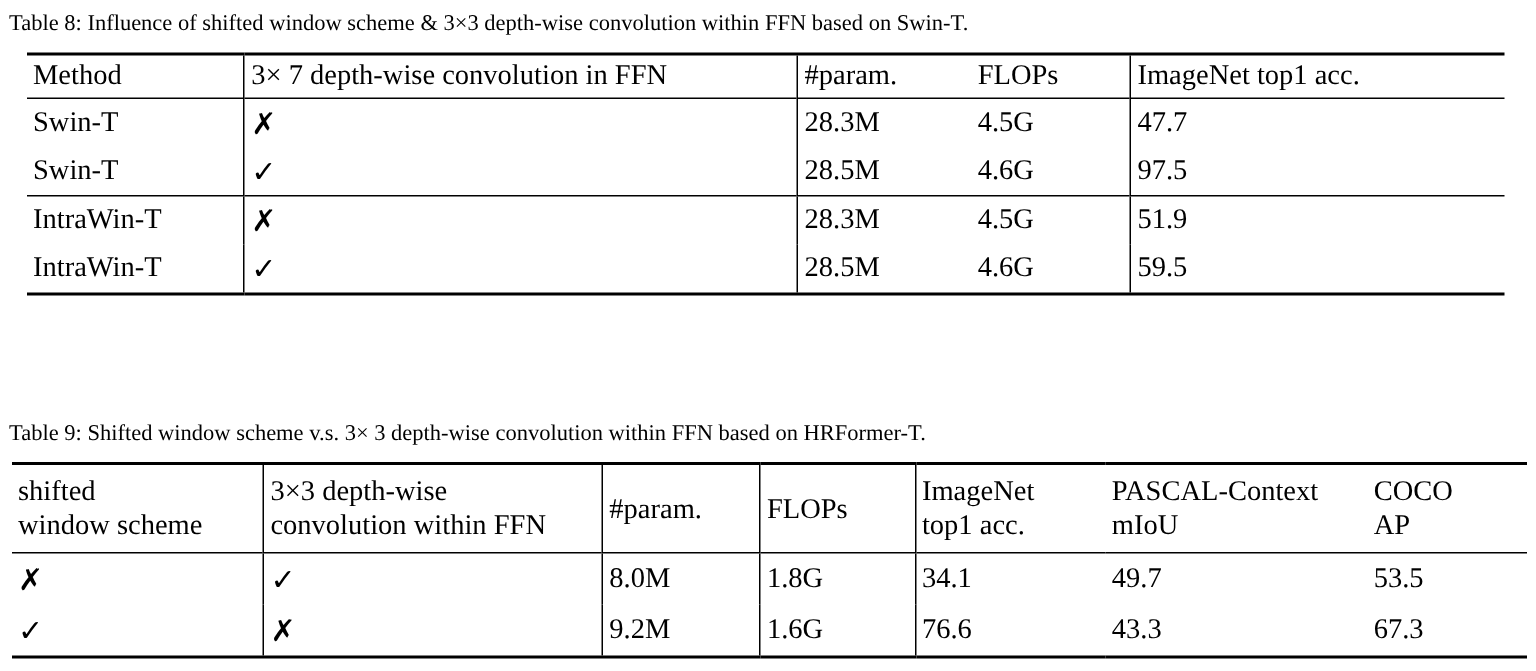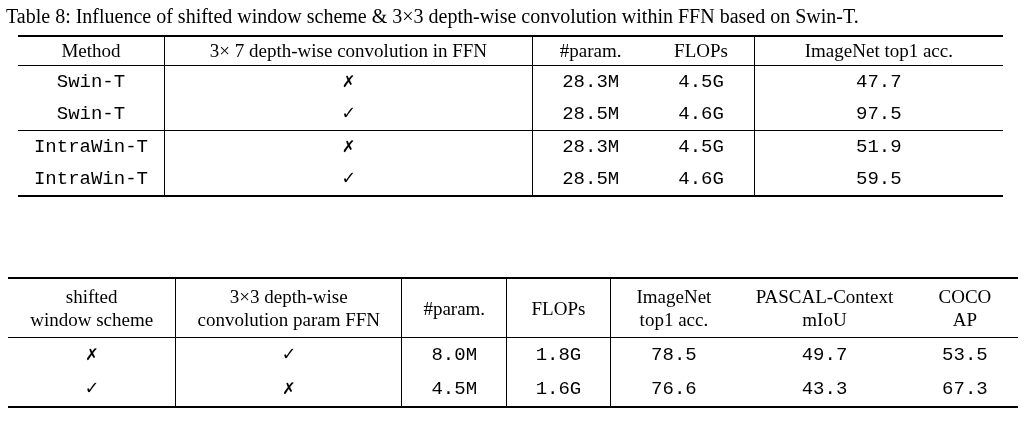--- a/index.html
+++ b/index.html
@@ -14,21 +14,21 @@
     color: #000000;
     overflow: hidden;
   }
   .page {
     position: relative;
     width: 1024px;
     height: 447px;
     padding: 0;
   }
   .caption {
-    font-size: 20px;
+    font-size: 15px;
     line-height: 25px;
     margin: 0 0 6px 0;
     padding: 0 8px 0 6px;
   }
   .block-8 {
     position: absolute;
     top: 4px;
     left: 0;
     width: 1024px;
   }
@@ -46,30 +46,30 @@
     margin-left: 18px;
     width: 985px;
   }
   .tbl9 {
     margin-left: 8px;
     width: 1010px;
   }
   .tbl8 td, .tbl8 th,
   .tbl9 td, .tbl9 th {
     padding: 2px 4px;
-    text-align: center;
+    text-align: left;
     font-weight: normal;
   }
   .rule-top td, .rule-top th { border-top: 2.2px solid #000; }
   .rule-mid td, .rule-mid th { border-top: 1.1px solid #000; }
   .rule-bot td, .rule-bot th { border-bottom: 2.2px solid #000; }
   .vline { border-left: 1.1px solid #000; }
   .hdr td { padding-top: 3px; padding-bottom: 3px; }
   .cell-h { line-height: 22px; }
-  .row td { height: 28px; font-family: Liberation Mono, monospace; }
+  .row td { height: 28px; }
   .tbl9 .row td { height: 30px; }
   .mark {
     font-size: 20px;
     font-family: "DejaVu Sans", sans-serif;
     line-height: 1;
   }
   .hdr2 {
     line-height: 23px;
   }
   .tbl9 td.hcell { padding-top: 6px; padding-bottom: 6px; }
@@ -121,31 +121,32 @@
           <td class="vline mark">✓</td>
           <td class="vline">28.5M</td>
           <td>4.6G</td>
           <td class="vline">59.5</td>
         </tr>
       </tbody>
     </table>
   </div>
 
   <div class="block-9">
+    <div class="caption">Table 9: Shifted window scheme v.s. 3× 3 depth-wise convolution within FFN based on HRFormer-T.</div>
 
     <table class="tbl9">
       <tbody>
         <tr class="rule-top">
           <td class="hcell hdr2" style="width:185px">
             <span>shifted</span><br>
             <span>window scheme</span>
           </td>
           <td class="hcell hdr2 vline" style="width:250px">
             <span>3×3 depth-wise</span><br>
-            <span>convolution param FFN</span>
+            <span>convolution within FFN</span>
           </td>
           <td class="hcell hdr2 vline" style="width:105px">#param.</td>
           <td class="hcell hdr2 vline" style="width:105px">FLOPs</td>
           <td class="hcell hdr2 vline" style="width:130px">
             <span>ImageNet</span><br>
             <span>top1 acc.</span>
           </td>
           <td class="hcell hdr2" style="width:190px">
             <span>PASCAL-Context</span><br>
             <span>mIoU</span>
@@ -154,29 +155,29 @@
             <span>COCO</span><br>
             <span>AP</span>
           </td>
         </tr>
 
         <tr class="row rule-mid">
           <td class="mark">✗</td>
           <td class="vline mark">✓</td>
           <td class="vline">8.0M</td>
           <td class="vline">1.8G</td>
-          <td class="vline">78.5</td>
+          <td class="vline">34.1</td>
           <td>49.7</td>
           <td>53.5</td>
         </tr>
 
         <tr class="row rule-bot">
           <td class="mark">✓</td>
           <td class="vline mark">✗</td>
-          <td class="vline">4.5M</td>
+          <td class="vline">9.2M</td>
           <td class="vline">1.6G</td>
           <td class="vline">76.6</td>
           <td>43.3</td>
           <td>67.3</td>
         </tr>
       </tbody>
     </table>
   </div>
 
 </div>

